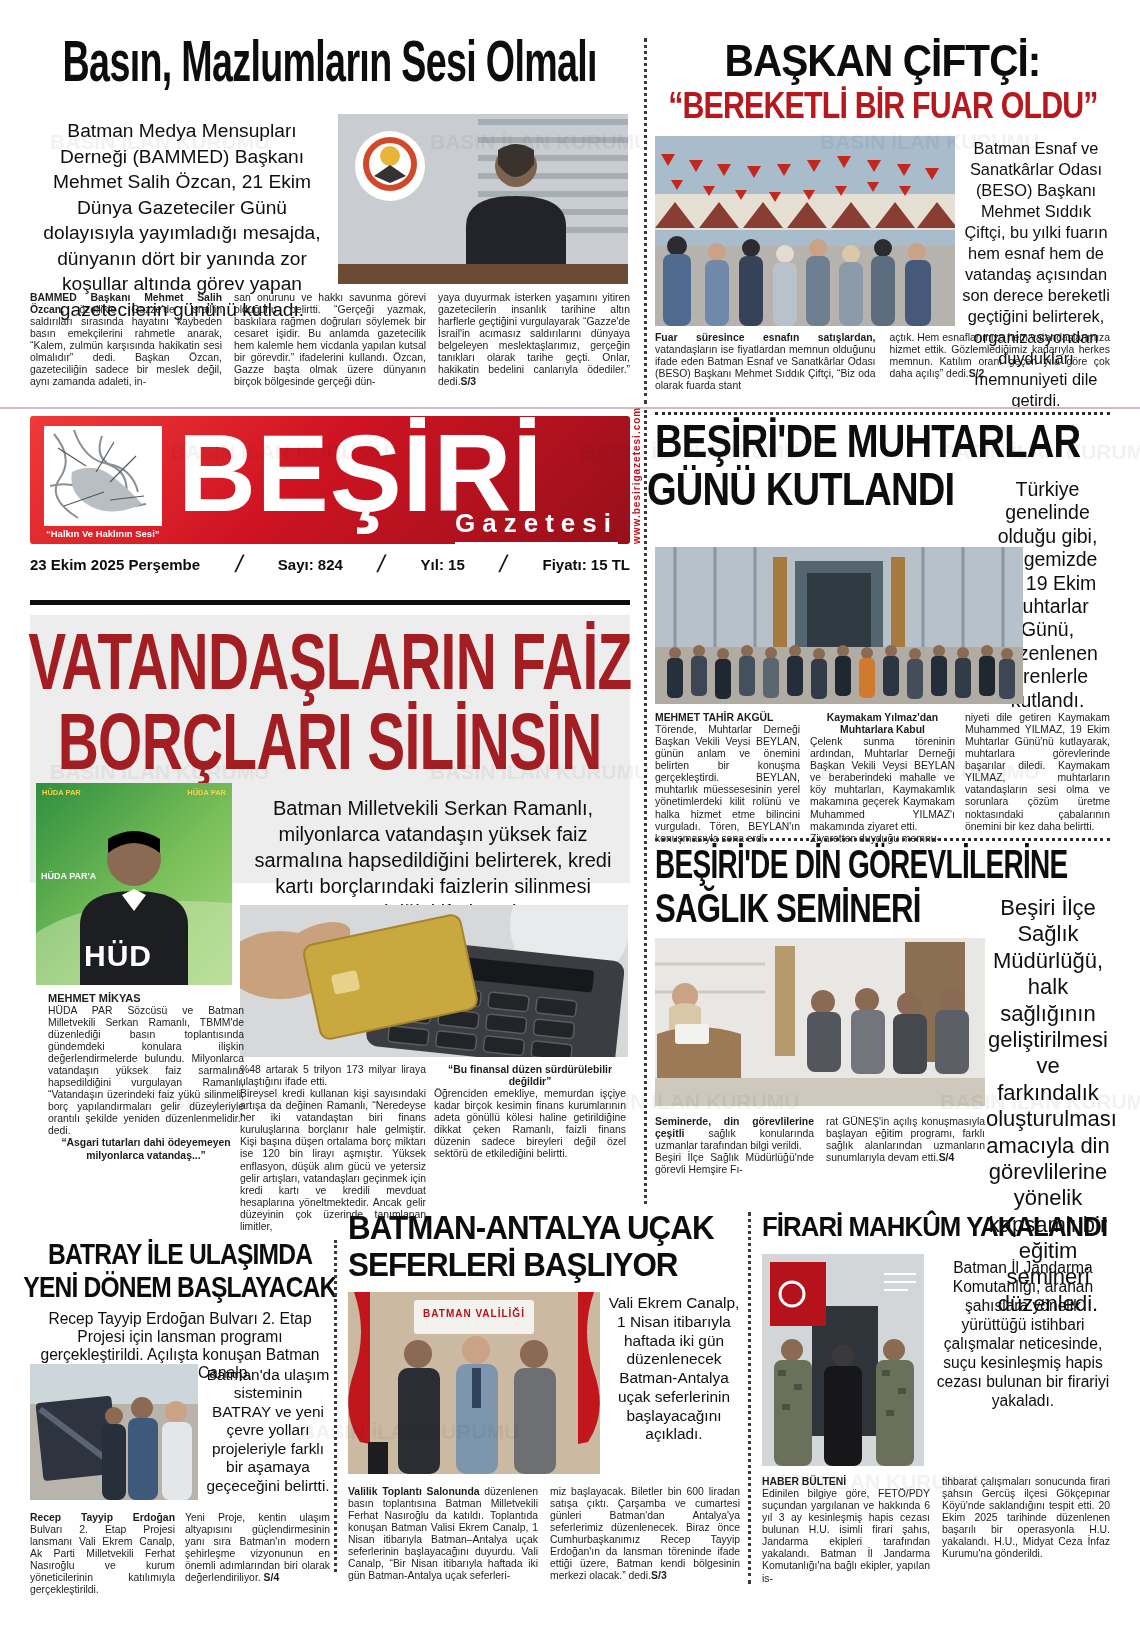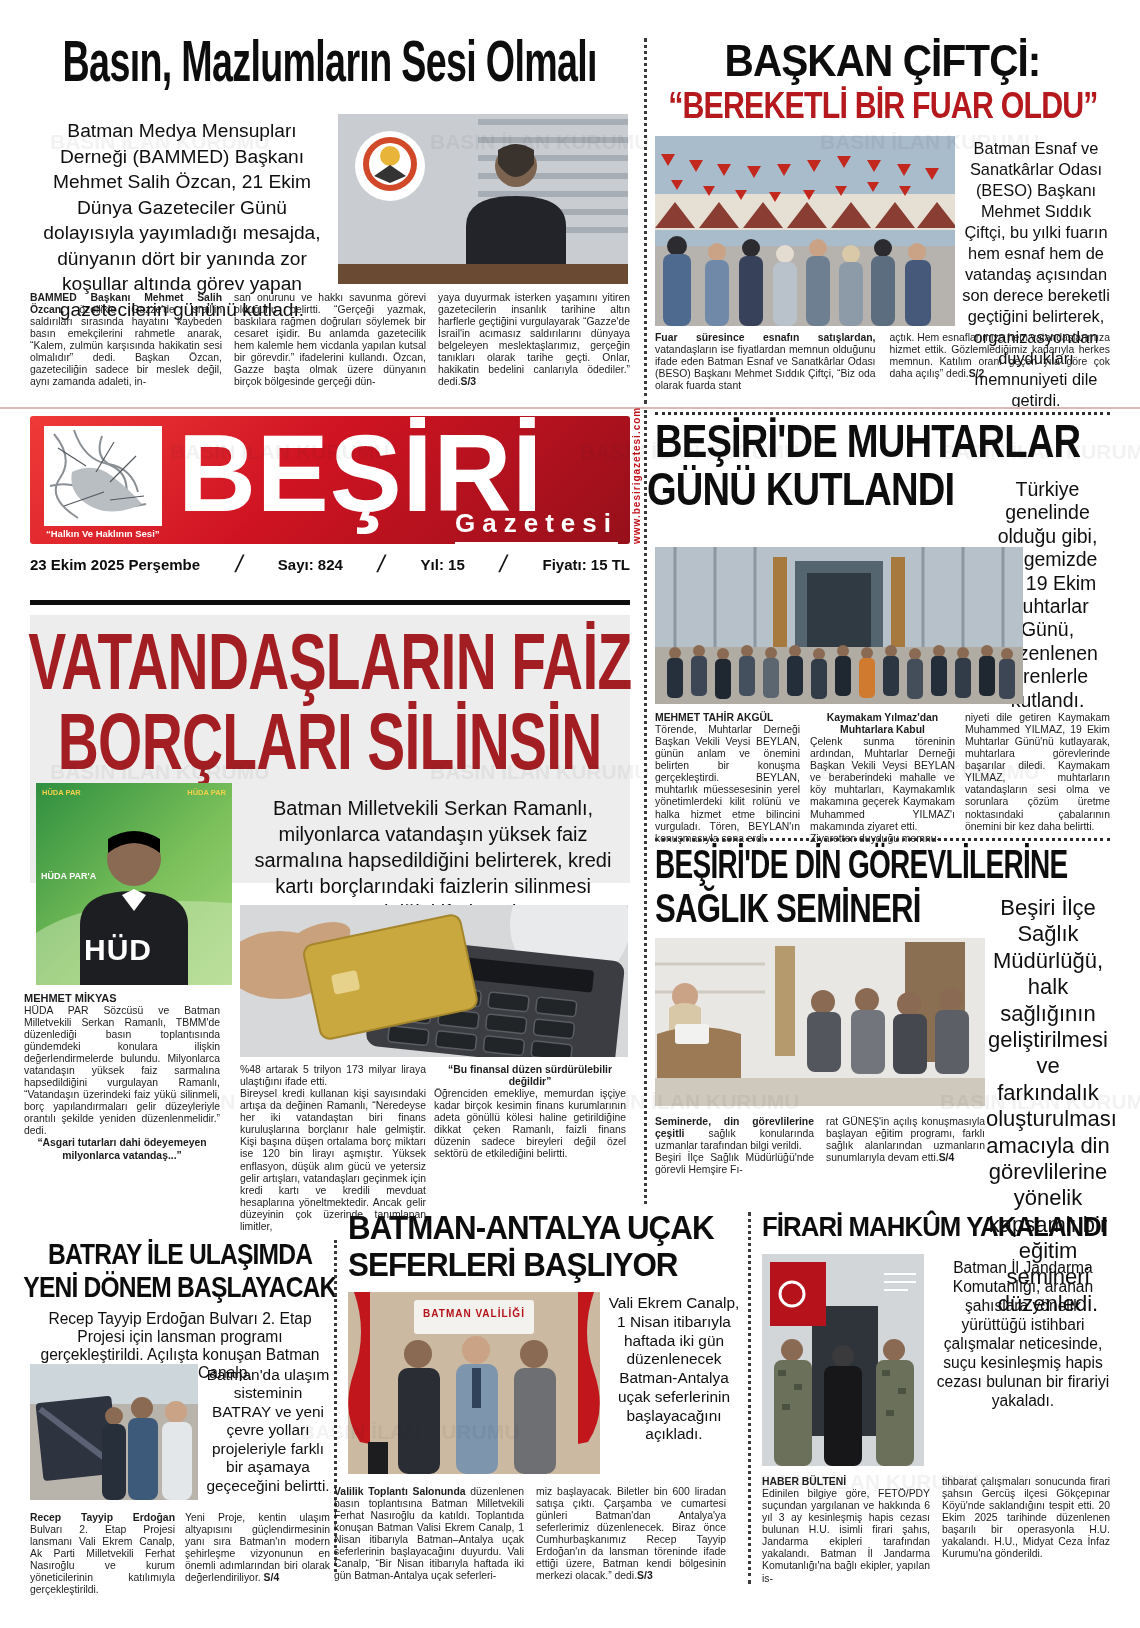--- a/index.html
+++ b/index.html
@@ -186,21 +186,21 @@
     <svg viewBox="0 0 196 202" preserveAspectRatio="none" style="position:absolute;inset:0">
       <path d="M0 150q60-40 196-30v82H0z" fill="#cfe8b8" opacity=".5"></path>
       <circle cx="98" cy="76" r="27" fill="#8a6a52"></circle>
       <path d="M72 70q26-20 52 0v-14q-26-16-52 0z" fill="#2e2а26"></path>
       <path d="M44 202v-60q0-34 54-34t54 34v60z" fill="#1d1e22"></path>
       <path d="M86 112l12 16 12-16-12-6z" fill="#fff"></path>
     </svg>
     <span class="photo-label" style="left:6px;top:5px;font-size:7.5px;color:#f3d24a">HÜDA PAR</span>
     <span class="photo-label" style="right:6px;top:5px;font-size:7.5px;color:#f3d24a">HÜDA PAR</span>
     <span class="photo-label" style="left:5px;top:88px;font-size:9px">HÜDA PAR'A</span>
-    <span class="photo-label" style="left:48px;bottom:18px;font-size:30px;letter-spacing:1px">HÜD</span>
+    <span class="photo-label" style="left:48px;bottom:12px;font-size:30px;letter-spacing:1px">HÜD</span>
   </div>
 
   <div class="abs ph z1" style="left:240px;top:905px;width:388px;height:152px">
     <svg viewBox="0 0 388 152" preserveAspectRatio="none">
       <rect width="388" height="152" fill="#d7d8da"></rect>
       <circle cx="330" cy="20" r="60" fill="#e9eaec"></circle>
       <ellipse cx="40" cy="60" rx="55" ry="34" fill="#c9a27d"></ellipse>
       <ellipse cx="78" cy="36" rx="34" ry="16" fill="#c9a27d" transform="rotate(-20 78 36)"></ellipse>
       <g transform="rotate(6 240 100)">
         <rect x="130" y="42" width="250" height="110" rx="12" fill="#3b3d42"></rect>
@@ -221,21 +221,21 @@
         </g>
       </g>
       <g transform="rotate(-12 150 70)">
         <rect x="70" y="24" width="160" height="96" rx="10" fill="#c9a83f"></rect>
         <rect x="70" y="24" width="160" height="96" rx="10" fill="none" stroke="#a5862c" stroke-width="2"></rect>
         <rect x="92" y="58" width="26" height="20" rx="4" fill="#e6d28a"></rect>
       </g>
     </svg>
   </div>
 
-  <div class="abs bt z1" style="left:24px;top:992px;width:196px">
+  <div class="abs bt z1" style="left:48px;top:992px;width:196px">
     <div class="caption-b">MEHMET MİKYAS</div>
     <p>HÜDA PAR Sözcüsü ve Batman Milletvekili Serkan Ramanlı, TBMM'de düzenlediği basın toplantısında gündemdeki konulara ilişkin değerlendirmelerde bulundu. Milyonlarca vatandaşın yüksek faiz sarmalına hapsedildiğini vurgulayan Ramanlı, “Vatandaşın üzerindeki faiz yükü silinmeli, borç yapılandırmaları gelir düzeyleriyle orantılı şekilde yeniden düzenlenmelidir.” dedi.</p>
     <p class="b" style="text-align:center">“Asgari tutarları dahi ödeyemeyen milyonlarca vatandaş...”</p>
   </div>
   <div class="abs bt z1" style="left:240px;top:1064px;width:186px">
     <p>%48 artarak 5 trilyon 173 milyar liraya ulaştığını ifade etti.</p>
     <p>Bireysel kredi kullanan kişi sayısındaki artışa da değinen Ramanlı, “Neredeyse her iki vatandaştan biri finans kuruluşlarına borçlanır hale gelmiştir. Kişi başına düşen ortalama borç miktarı ise 120 bin lirayı aşmıştır. Yüksek enflasyon, düşük alım gücü ve yetersiz gelir artışları, vatandaşları geçinmek için kredi kartı ve kredili mevduat hesaplarına yöneltmektedir. Ancak gelir düzeyinin çok üzerinde tanımlanan limitler,</p>
   </div>
   <div class="abs bt z1" style="left:434px;top:1064px;width:192px">
     <p class="b" style="text-align:center">“Bu finansal düzen sürdürülebilir değildir”</p>
@@ -394,21 +394,21 @@
       <circle cx="128" cy="58" r="14" fill="#caa285"></circle>
         <rect x="108" y="72" width="42" height="110" rx="10" fill="#7d96ad"></rect>
         <rect x="124" y="76" width="9" height="40" fill="#30415a"></rect>
       <circle cx="186" cy="62" r="14" fill="#8a6a52"></circle>
         <rect x="166" y="76" width="42" height="106" rx="10" fill="#6e6f73"></rect>
       <rect x="20" y="150" width="20" height="32" fill="#1d1d20"></rect>
     </svg>
     <span class="photo-label" style="left:0;right:0;top:16px;text-align:center;color:#b5121b;font-size:10px;letter-spacing:1px">BATMAN VALİLİĞİ</span>
   </div>
   <div class="abs lead" style="left:608px;top:1294px;width:132px;font-size:15.4px;line-height:1.22;text-align:center">Vali Ekrem Canalp, 1 Nisan itibarıyla haftada iki gün düzenlenecek Batman-Antalya uçak seferlerinin başlayacağını açıkladı.</div>
-  <div class="abs cols bt" style="left:334px;top:1486px;width:392px;gap:12px">
+  <div class="abs cols bt" style="left:348px;top:1486px;width:392px;gap:12px">
     <div>
         <p><span class="b">Valilik Toplantı Salonunda</span> <span>düzenlenen basın toplantısına Batman Milletvekili Ferhat Nasıroğlu da katıldı. Toplantıda konuşan Batman Valisi Ekrem Canalp, 1 Nisan itibarıyla Batman–Antalya uçak seferlerinin başlayacağını duyurdu. Vali Canalp, “Bir Nisan itibarıyla haftada iki gün Batman-Antalya uçak seferleri-</span></p>
       </div>
     <div>
         <p><span>miz başlayacak. Biletler bin 600 liradan satışa çıktı. Çarşamba ve cumartesi günleri Batman'dan Antalya'ya seferlerimiz düzenlenecek. Biraz önce Cumhurbaşkanımız Recep Tayyip Erdoğan'ın da lansman töreninde ifade ettiği üzere, Batman kendi bölgesinin merkezi olacak.” dedi.</span><span class="b">S/3</span></p>
       </div>
   </div>
 
   <div class="abs dotv" style="left:748px;top:1212px;height:372px"></div>
   <div class="abs" style="left:762px;top:1214px;width:348px;height:32px">

